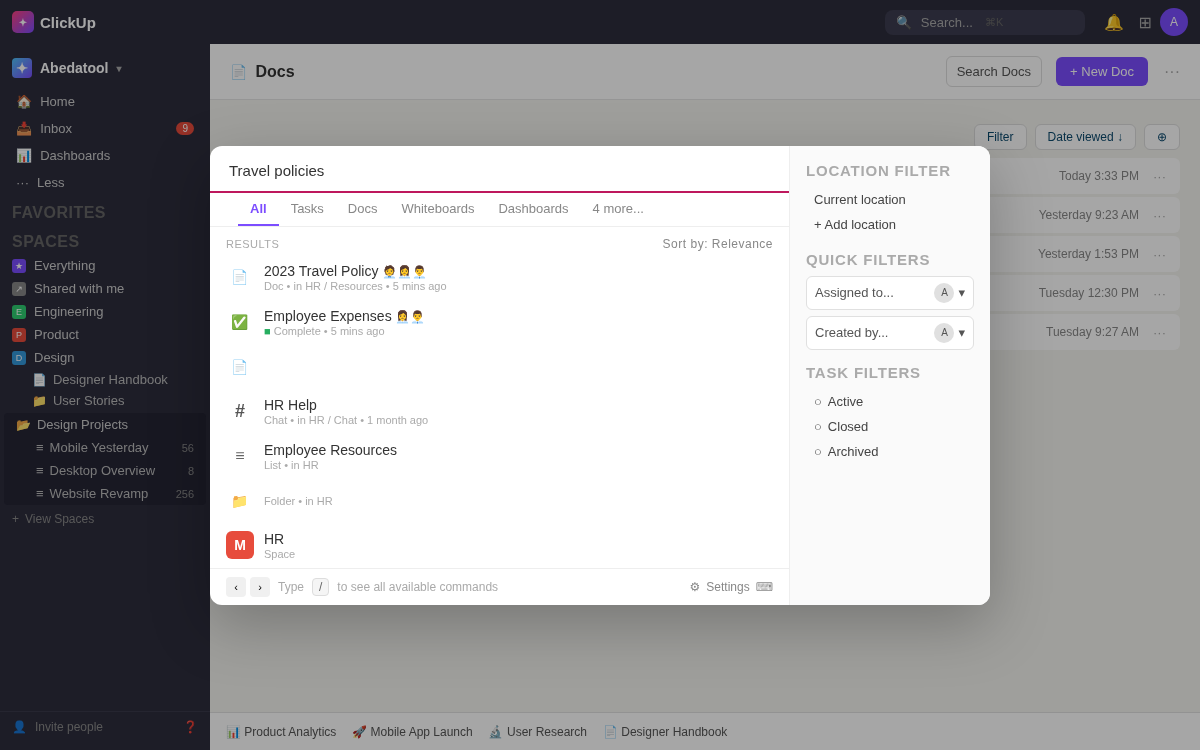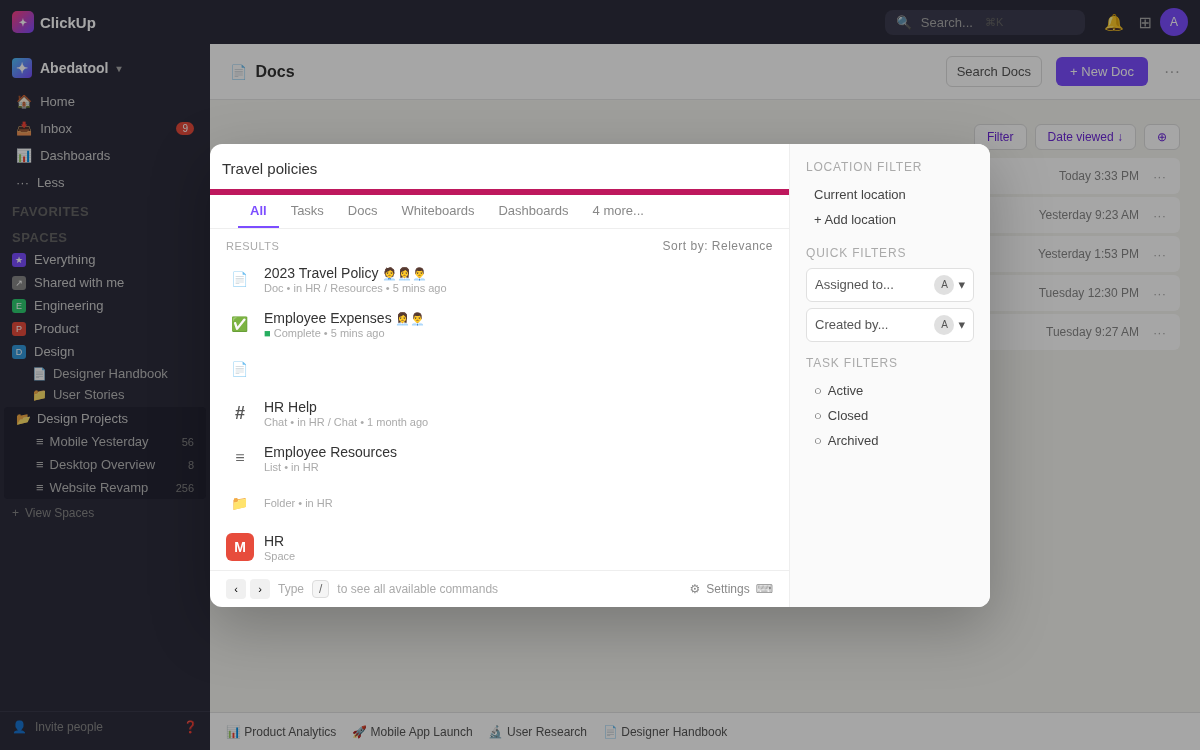--- a/index.html
+++ b/index.html
@@ -16,21 +16,21 @@
 
     
     .main-layout { display: flex; height: calc(750px - 44px); }
 
     
     .sidebar { width: 210px; background: #2d2d3d; display: flex; flex-direction: column; padding: 8px 0; color: #ccc; font-size: 13px; overflow-y: auto; flex-shrink: 0; }
     .workspace-header { display: flex; align-items: center; gap: 8px; padding: 6px 12px 10px; color: #fff; font-weight: 600; font-size: 14px; }
     .workspace-dot { width: 20px; height: 20px; background: linear-gradient(135deg, #4fc3f7, #7c4dff); border-radius: 4px; display: flex; align-items: center; justify-content: center; }
     .sidebar-nav-item { display: flex; align-items: center; gap: 8px; padding: 5px 12px; cursor: pointer; border-radius: 4px; margin: 1px 4px; }
     .sidebar-badge { background: #e74c3c; color: white; border-radius: 10px; padding: 1px 6px; font-size: 10px; margin-left: auto; }
-    .sidebar-section-label { color: #666; font-size: 13px; font-weight: 600; padding: 8px 12px 3px; letter-spacing: 0.5px; text-transform: uppercase; }
+    .sidebar-section-label { color: #666; font-size: 16px; font-weight: 600; padding: 8px 12px 3px; letter-spacing: 0.5px; text-transform: uppercase; }
     .sidebar-space-item { display: flex; align-items: center; gap: 8px; padding: 4px 12px; cursor: pointer; }
     .space-color { width: 14px; height: 14px; border-radius: 3px; display: flex; align-items: center; justify-content: center; font-size: 9px; color: white; flex-shrink: 0; }
     .sidebar-sub-item { padding: 3px 12px 3px 32px; display: flex; align-items: center; gap: 6px; cursor: pointer; color: #bbb; }
     .sidebar-sub-count { margin-left: auto; color: #888; font-size: 11px; }
     .sidebar-group-item { padding: 4px 12px 4px 24px; display: flex; align-items: center; gap: 6px; cursor: pointer; color: #bbb; font-size: 13px; }
     .folder-group { background: #252535; border-radius: 4px; margin: 2px 4px; }
     .folder-header { display: flex; align-items: center; gap: 6px; padding: 4px 8px 4px 12px; color: #ccc; cursor: pointer; font-weight: 500; }
     .folder-sub { padding-left: 8px; }
     .view-spaces-btn { padding: 5px 12px; color: #888; cursor: pointer; display: flex; align-items: center; gap: 6px; font-size: 12px; }
     .invite-people { margin-top: auto; padding: 8px 12px; display: flex; align-items: center; gap: 8px; color: #888; cursor: pointer; font-size: 12px; border-top: 1px solid #3a3a4a; }
@@ -53,29 +53,29 @@
     .doc-tag-green { background: #e0f0e0; color: #2d8a2d; }
     .doc-tag-blue { background: #e0eaff; color: #3050c0; }
     .doc-meta { display: flex; align-items: center; gap: 4px; flex: 1; color: #888; font-size: 11px; }
     .doc-date { flex: 1.2; color: #888; font-size: 12px; text-align: right; padding-right: 8px; }
     .doc-more { color: #aaa; cursor: pointer; padding: 2px 6px; }
     .lock-icon { font-size: 10px; color: #aaa; }
     .avatars { display: flex; gap: 2px; }
     .avatar-sm { width: 18px; height: 18px; border-radius: 50%; background: #7c4dff; color: white; font-size: 9px; display: flex; align-items: center; justify-content: center; }
     .avatar-sm-2 { background: #ff6b35; }
     .filter-row { display: flex; align-items: center; justify-content: flex-end; padding: 8px 0 8px; }
-    .filter-btn { border: 1px solid #ddd; background: white; border-radius: 6px; padding: 5px 12px; font-size: 12px; cursor: pointer; color: #6d28d9; }
+    .filter-btn { border: 1px solid #ddd; background: white; border-radius: 6px; padding: 5px 12px; font-size: 12px; cursor: pointer; color: #0c4a6e; }
 
     
     .overlay { position: absolute; top: 0; left: 0; right: 0; bottom: 0; background: rgba(0,0,0,0.35); z-index: 100; display: flex; align-items: center; justify-content: center; }
     .modal { background: white; border-radius: 12px; width: 780px; max-height: 480px; display: flex; box-shadow: 0 20px 60px rgba(0,0,0,0.25); overflow: hidden; position: relative; }
 
     
     .modal-left { flex: 1; display: flex; flex-direction: column; border-right: 1px solid #eee; }
-    .modal-search-bar { padding: 16px 12px 12px; border-bottom: 6px solid #be185d; }
+    .modal-search-bar { padding: 16px 19px 12px; border-bottom: 2px solid #be185d; }
     .modal-tabs { display: flex; gap: 0; padding: 0 28px; border-bottom: 1px solid #eee; }
     .modal-tab { padding: 8px 12px; font-size: 13px; color: #888; cursor: pointer; border-bottom: 2px solid transparent; }
     .modal-tab.active { color: #7c4dff; border-bottom-color: #7c4dff; font-weight: 600; }
     .modal-results-label { padding: 10px 16px 4px; font-size: 11px; color: #aaa; font-weight: 400; letter-spacing: 0.5px; display: flex; align-items: center; }
     .modal-results-sort { margin-left: auto; font-size: 12px; color: #888; }
     .modal-results-list { overflow-y: auto; flex: 1; }
     .result-item { display: flex; align-items: center; gap: 10px; padding: 8px 16px; cursor: pointer; }
     .result-icon { width: 28px; height: 28px; border-radius: 5px; display: flex; align-items: center; justify-content: center; font-size: 14px; color: #666; flex-shrink: 0; }
     .result-body { flex: 1; min-width: 0; }
     .result-title { font-size: 14px; font-weight: 500; color: #333; }
@@ -83,21 +83,21 @@
     .result-emojis { font-size: 12px; }
     .modal-footer { border-top: 1px solid #eee; padding: 8px 16px; display: flex; align-items: center; gap: 8px; color: #aaa; font-size: 12px; }
     .modal-footer-nav { display: flex; gap: 4px; }
     .nav-btn { background: #f0f0f0; border: none; border-radius: 4px; width: 20px; height: 20px; cursor: pointer; font-size: 11px; display: flex; align-items: center; justify-content: center; }
     .modal-footer-slash { background: #f5f5f5; border: 1px solid #ddd; border-radius: 4px; padding: 1px 6px; font-size: 12px; color: #666; }
     .modal-footer-spacer { flex: 1; }
     .modal-footer-settings { display: flex; align-items: center; gap: 6px; color: #888; cursor: pointer; }
 
     
     .modal-right { width: 200px; padding: 16px; background: #fafafa; flex-shrink: 0; }
-    .filter-section-title { font-size: 12px; font-weight: 400; color: #aaa; letter-spacing: 0.8px; text-transform: uppercase; margin-bottom: 8px; }
+    .filter-section-title { font-size: 15px; font-weight: 700; color: #aaa; letter-spacing: 0.8px; text-transform: uppercase; margin-bottom: 8px; }
     .filter-option { padding: 5px 8px; font-size: 13px; color: #444; cursor: pointer; border-radius: 5px; }
     .filter-dropdown { display: flex; align-items: center; justify-content: space-between; padding: 6px 8px; background: white; border: 1px solid #e0e0e0; border-radius: 6px; margin-bottom: 6px; font-size: 13px; color: #555; cursor: pointer; }
     .filter-avatar { width: 20px; height: 20px; border-radius: 50%; background: #e0e0e0; display: flex; align-items: center; justify-content: center; font-size: 10px; }
     .filter-section-gap { margin-top: 14px; }
     .task-filter-item { display: flex; align-items: center; gap: 6px; padding: 5px 8px; font-size: 13px; color: #444; cursor: pointer; border-radius: 5px; }
   </style>
 </head>
 <body>
 
 <div class="topbar">

